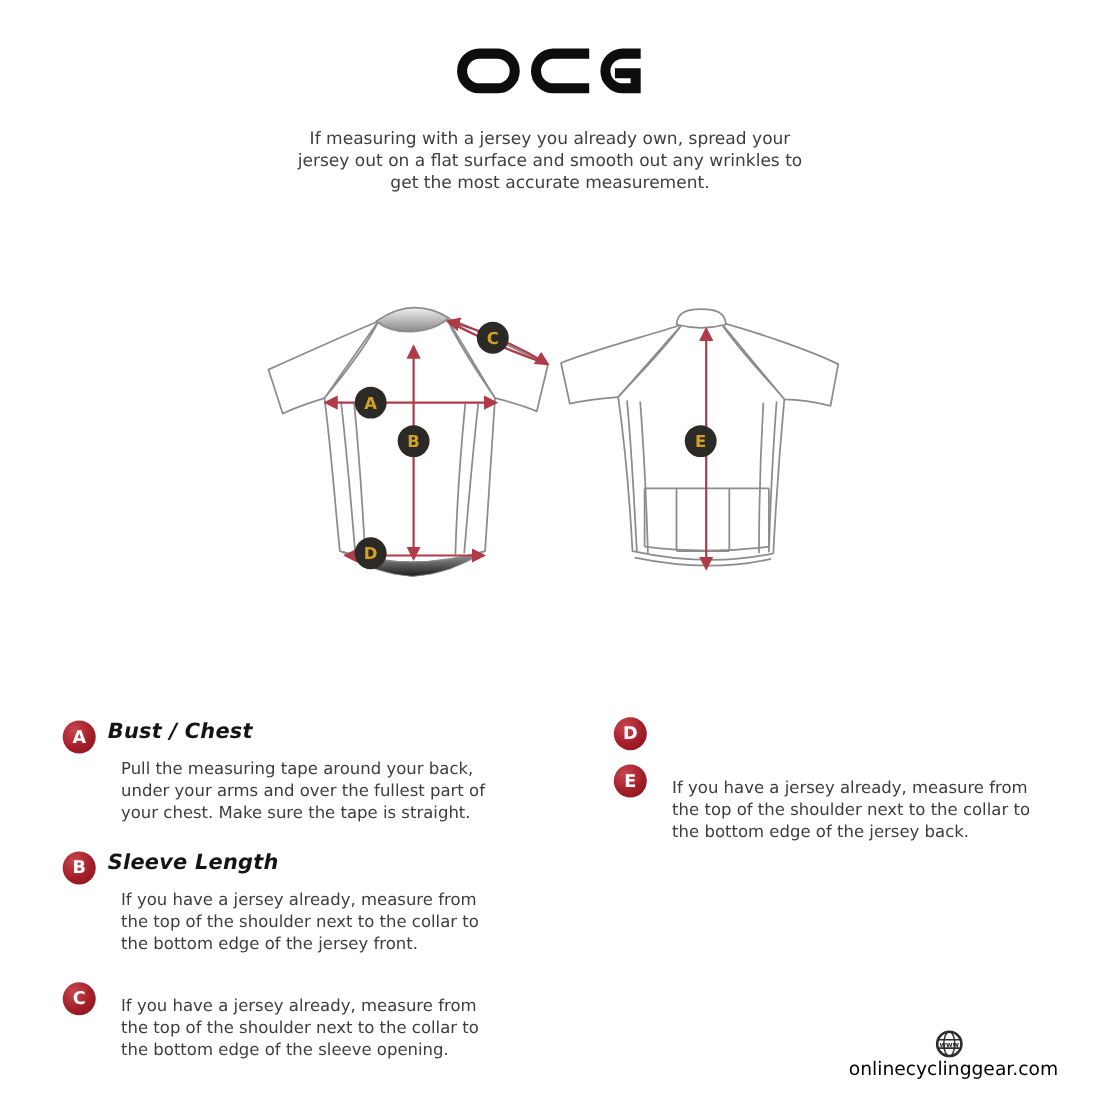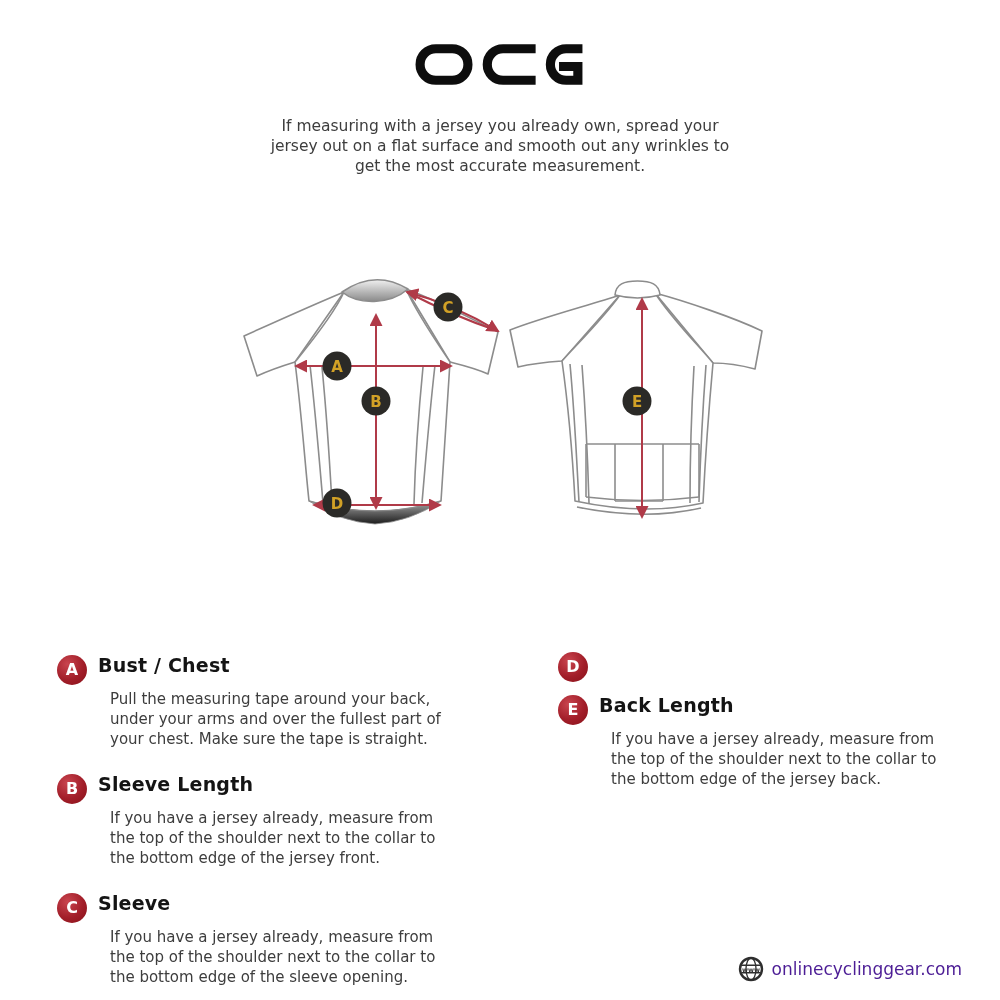--- a/index.html
+++ b/index.html
@@ -16,25 +16,25 @@
          font-size:15px;fill:#d2a126;text-anchor:middle;}
 
   .legend{position:absolute;}
   .legend-left{left:57px;top:654px;width:452px;}
   .legend-right{left:558px;top:651px;width:414px;}
   .section{display:flex;margin-bottom:12px;}
   .badge{flex:0 0 30px;width:30px;height:30px;border-radius:50%;
          background:radial-gradient(circle at 35% 30%, #c9454f 0%, #a21e29 55%, #871119 100%);
          color:#fff;font-weight:bold;font-size:16px;line-height:30px;text-align:center;
          margin-right:11px;margin-top:1px;}
-  .sec-body h3{margin:0 0 4px 0;font-size:19px;line-height:23px;color:#141414;letter-spacing:.2px;}
+  .sec-body h3{margin:0 0 4px 0;font-size:19px;line-height:23px;color:#141414;letter-spacing:.2px;font-style:italic;}
   .sec-body p{margin:12px;font-size:15px;line-height:20px;color:#3d3d3d;white-space:pre-line;}
 
   .footer{position:absolute;right:38px;bottom:18px;display:flex;align-items:center;
-          color:#4c1d95;font-size:17px;}
+          color:#000000;font-size:17px;flex-direction:column;}
   .footer .globe{margin-right:8px;display:block;}
 </style>
 </head>
 <body>
 
 <div class="page">
 
   <svg class="logo" width="178" height="57" viewBox="0 0 174 56" role="img" aria-label="OCG">
     <g fill="none" stroke="#0d0d0d" stroke-width="9">
       <rect x="8.5" y="12.5" width="47" height="31" rx="15.5"></rect>
@@ -137,36 +137,34 @@
       <div class="sec-body">
         <h3>Sleeve Length</h3>
         <p>If you have a jersey already, measure from
 the top of the shoulder next to the collar to
 the bottom edge of the jersey front.</p>
       </div>
     </div>
     <div class="section">
       <div class="badge">C</div>
       <div class="sec-body">
-        <h3>Sleeve</h3>
         <p>If you have a jersey already, measure from
 the top of the shoulder next to the collar to
 the bottom edge of the sleeve opening.</p>
       </div>
     </div>
   </div>
 
   <div class="legend legend-right">
     <div class="section">
       <div class="badge">D</div>
     </div>
     <div class="section">
       <div class="badge">E</div>
       <div class="sec-body">
-        <h3>Back Length</h3>
         <p>If you have a jersey already, measure from
 the top of the shoulder next to the collar to
 the bottom edge of the jersey back.</p>
       </div>
     </div>
   </div>
 
   <div class="footer">
     <svg class="globe" width="26" height="26" viewBox="0 0 26 26" role="img" aria-label="globe-www-icon">
       <circle cx="13" cy="13" r="11" fill="none" stroke="#2e2e2e" stroke-width="2.4"></circle>

